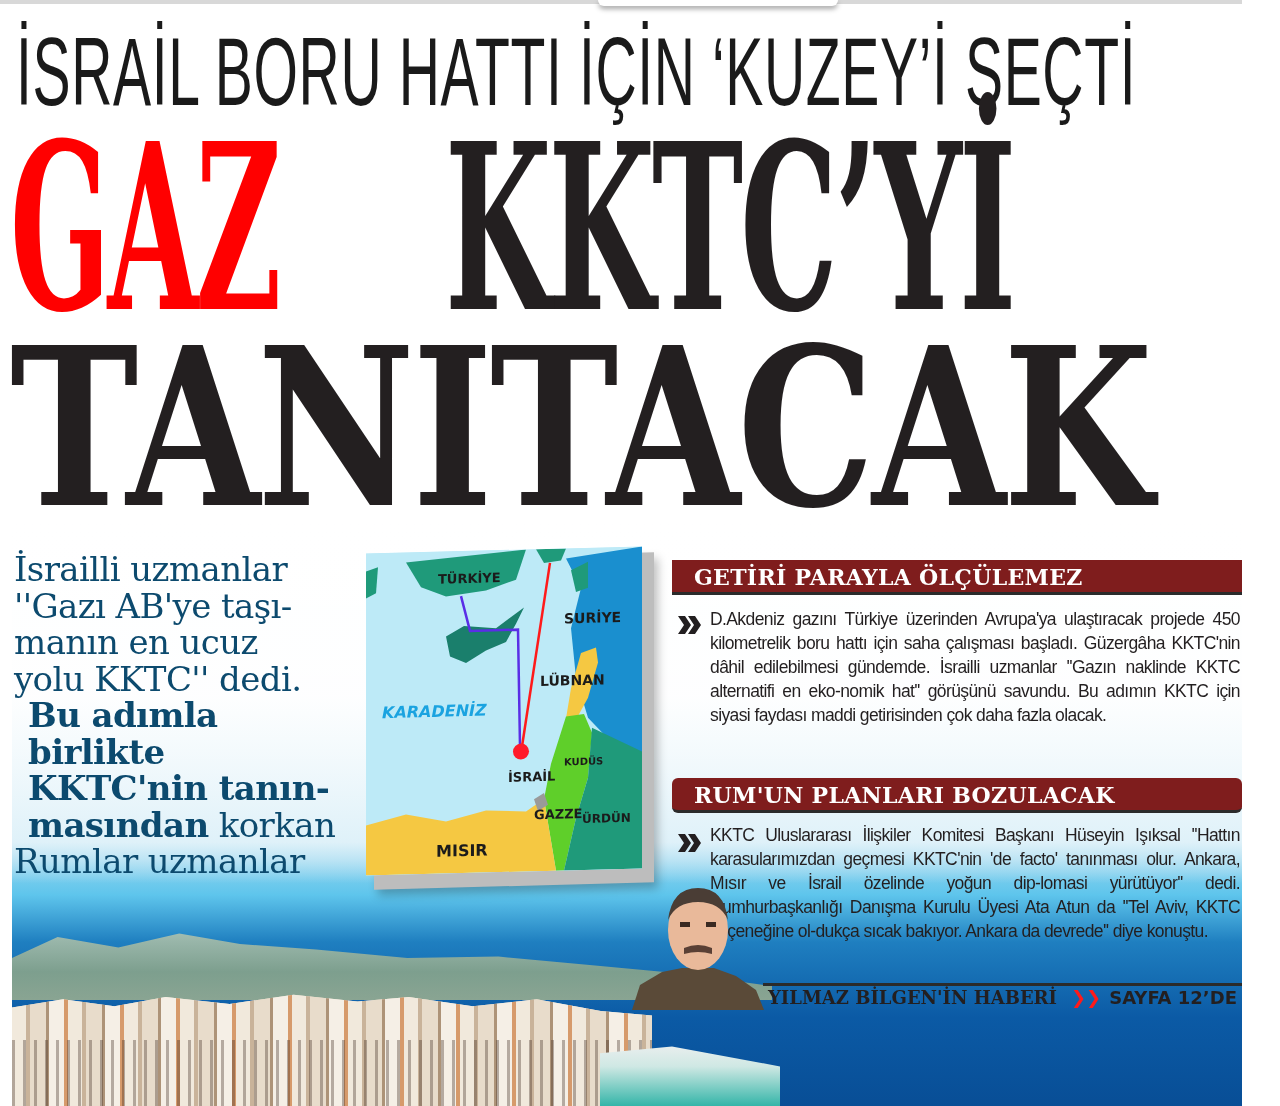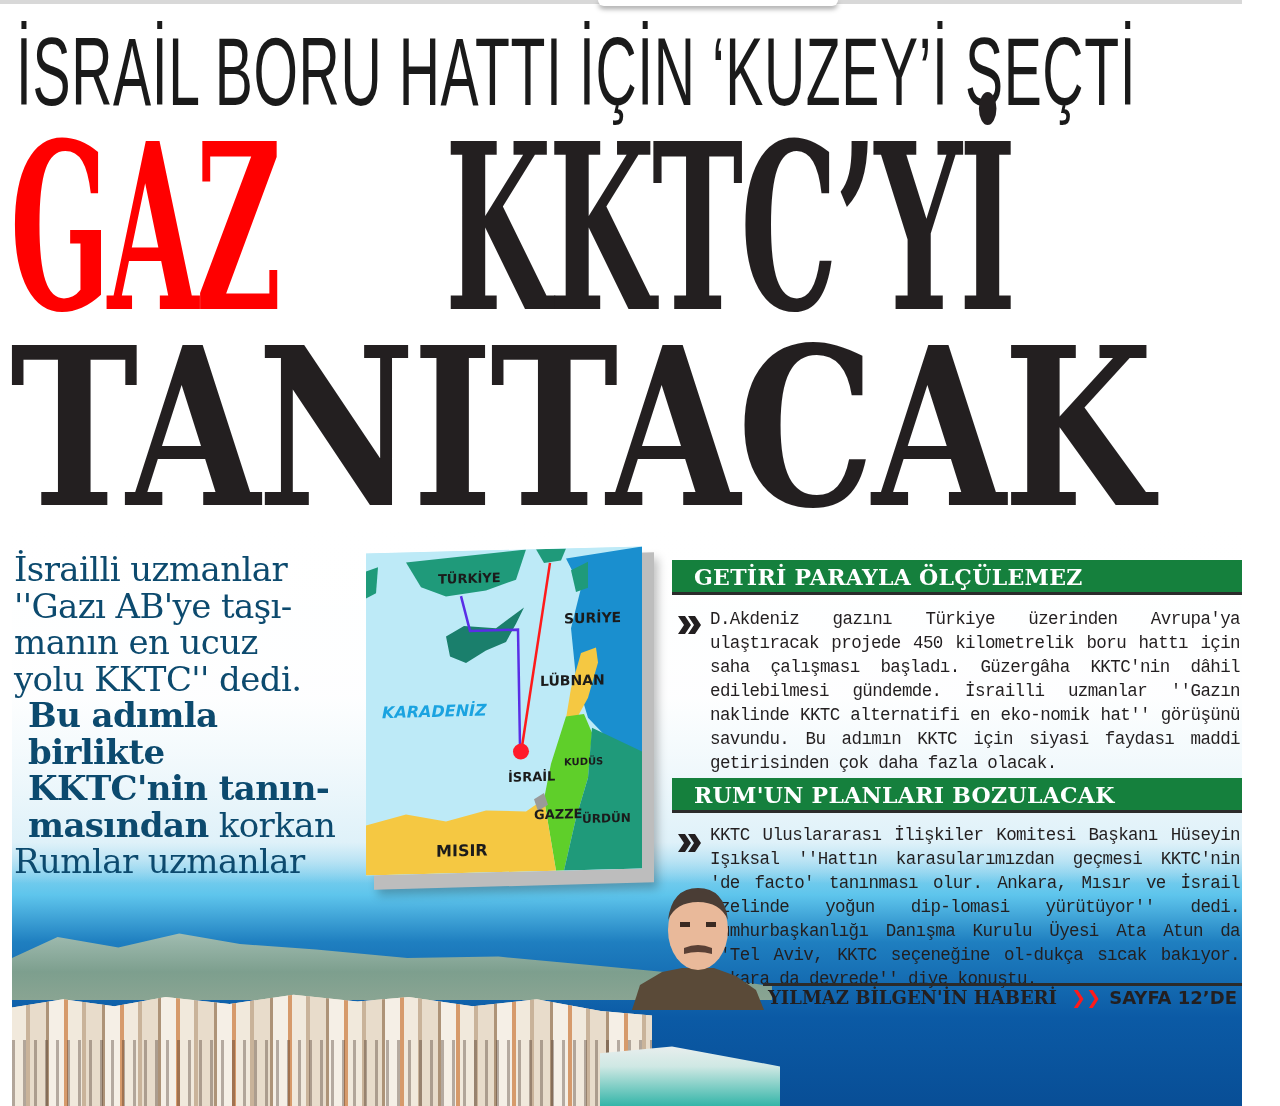--- a/index.html
+++ b/index.html
@@ -35,25 +35,25 @@
 
   .lede { position:absolute; left:14px; top:551px; width:340px; font-family:"DejaVu Serif", serif; font-size:34px; line-height:36.5px; color:#0c4a6e; letter-spacing:-0.6px; }
   .lede .b { font-weight:bold;margin-left:14px; }
 
   .map-card { position:absolute; left:366px; top:550px; width:282px; height:330px; }
   .map-side { position:absolute; left:8px; top:6px; width:280px; height:330px; background:#bdbdbd; transform:skewY(-1.5deg); box-shadow:4px 6px 10px rgba(0,0,0,0.25); }
   .map { position:absolute; left:0; top:0; width:276px; height:322px; overflow:hidden; transform:skewY(-1.5deg); background:#bdeaf7; }
   .map svg { position:absolute; left:0; top:0; }
   .map-label { position:absolute; font-family:"DejaVu Sans", sans-serif; font-weight:bold; color:#1b1b1b; white-space:nowrap; }
 
-  .section-bar { position:absolute; left:672px; width:570px; height:32px; background:#15803d; border-bottom:3px solid #2b2b2b; }
+  .section-bar { position:absolute; left:672px; width:570px; height:32px; background:#7f1d1d; border-bottom:3px solid #2b2b2b; }
   .section-title { position:absolute; left:22px; top:2px; font-family:"DejaVu Serif", serif; font-weight:bold; font-size:22px; line-height:30px; color:#ffffff; letter-spacing:0.3px; }
 
   .chev { position:absolute; width:26px; height:22px; }
-  .body-text { position:absolute; font-family:Liberation Mono, monospace; font-size:17.5px; line-height:24px; color:#231f20; text-align:justify; letter-spacing:-0.6px; }
+  .body-text { position:absolute; font-family:Liberation Sans, sans-serif; font-size:17.5px; line-height:24px; color:#231f20; text-align:justify; letter-spacing:-0.6px; }
 
   .portrait { position:absolute; left:632px; top:880px; width:132px; height:130px; }
   .byline-rule { position:absolute; left:763px; top:983px; width:479px; height:3px; background:#2b2b2b; }
   .byline { position:absolute; left:768px; top:985px; font-family:"DejaVu Serif", serif; font-weight:bold; font-size:18px; line-height:26px; color:#231f20; white-space:nowrap; }
   .byline-chev { color:#ff1a1a; font-family:"DejaVu Sans", sans-serif; font-weight:bold; margin:0 8px 0 14px; }
   .byline-page { font-family:"DejaVu Sans", sans-serif; }
 </style>
 </head>
 <body>
 
@@ -130,21 +130,21 @@
 
 <div class="section-bar" style="top:560px;">
   <div class="section-title">GETİRİ PARAYLA ÖLÇÜLEMEZ</div>
 </div>
 <svg class="chev" style="left:677px;top:614px;" viewBox="0 0 26 22">
   <path d="M1 2 L8 2 L14 11 L8 20 L1 20 L7 11 Z" fill="#231f20"></path>
   <path d="M11 2 L18 2 L24 11 L18 20 L11 20 L17 11 Z" fill="#231f20"></path>
 </svg>
 <div class="body-text" style="left:710px;top:607px;width:530px;">D.Akdeniz gazını Türkiye üzerinden Avrupa'ya ulaştıracak projede 450 kilometrelik boru hattı için saha çalışması başladı. Güzergâha KKTC'nin dâhil edilebilmesi gündemde. İsrailli uzmanlar ''Gazın naklinde KKTC alternatifi en eko-nomik hat'' görüşünü savundu. Bu adımın KKTC için siyasi faydası maddi getirisinden çok daha fazla olacak.</div>
 
-<div class="section-bar" style="top:778px;">
+<div class="section-bar" style="top:778px;border-radius:6px;">
   <div class="section-title">RUM'UN PLANLARI BOZULACAK</div>
 </div>
 <svg class="chev" style="left:677px;top:832px;" viewBox="0 0 26 22">
   <path d="M1 2 L8 2 L14 11 L8 20 L1 20 L7 11 Z" fill="#231f20"></path>
   <path d="M11 2 L18 2 L24 11 L18 20 L11 20 L17 11 Z" fill="#231f20"></path>
 </svg>
 <div class="body-text" style="left:710px;top:823px;width:530px;">KKTC Uluslararası İlişkiler Komitesi Başkanı Hüseyin Işıksal ''Hattın karasularımızdan geçmesi KKTC'nin 'de facto' tanınması olur. Ankara, Mısır ve İsrail özelinde yoğun dip-lomasi yürütüyor'' dedi. Cumhurbaşkanlığı Danışma Kurulu Üyesi Ata Atun da ''Tel Aviv, KKTC seçeneğine ol-dukça sıcak bakıyor. Ankara da devrede'' diye konuştu.</div>
 
 <svg class="portrait" viewBox="0 0 132 130">
   <path d="M0 130 L8 105 L30 92 L50 88 L82 88 L104 96 L124 110 L132 130 Z" fill="#5a4a38"></path>

